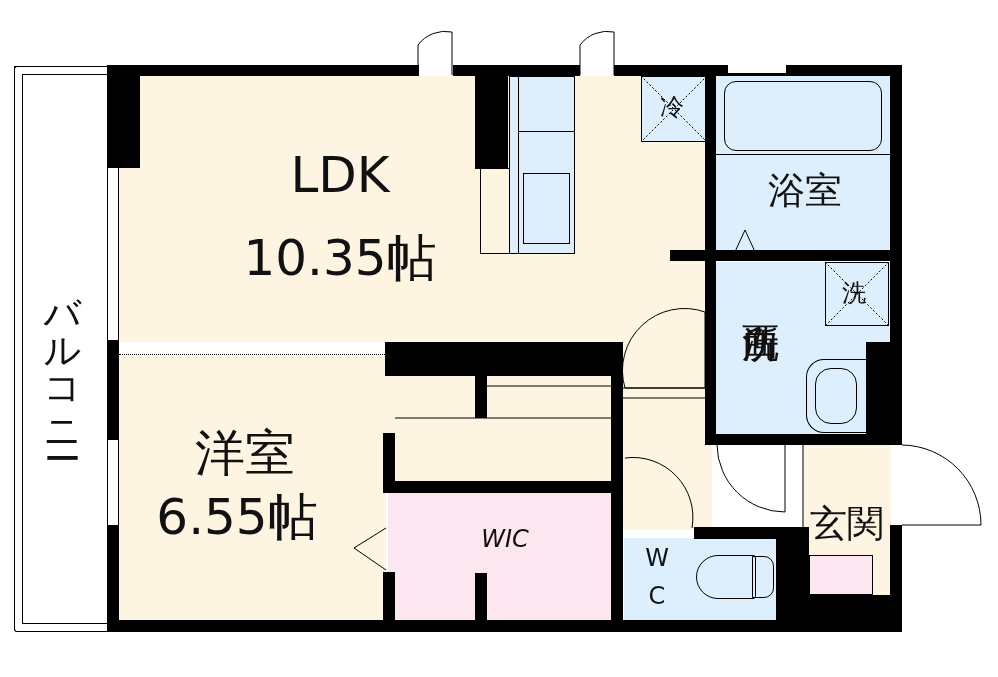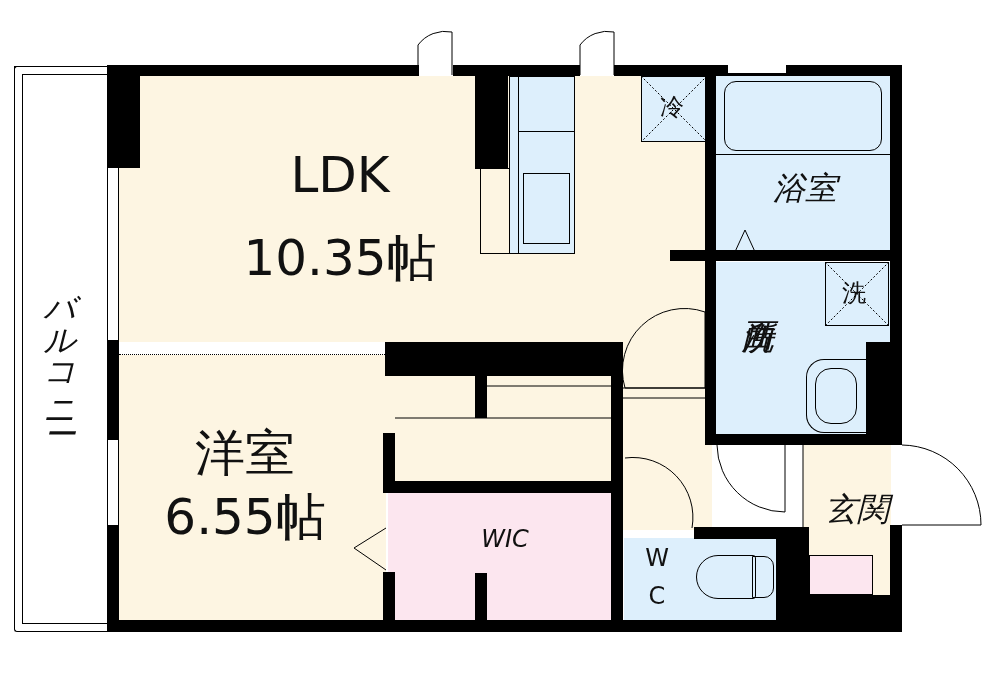--- a/index.html
+++ b/index.html
@@ -5,21 +5,21 @@
   html,body{margin:0;padding:0;background:#ffffff;}
   body{width:998px;height:677px;position:relative;overflow:hidden;font-family:"DejaVu Sans","Liberation Sans",sans-serif;}
   .abs{position:absolute;box-sizing:border-box;}
   .wall{position:absolute;background:#000;}
   .cream{background:#fdf5e2;}
   .blue{background:#ddeffc;}
   .pink{background:#fce6ef;}
   .win{position:absolute;background:#fff;}
   .lbl{position:absolute;color:#111;text-align:center;line-height:1;white-space:nowrap;}
   .lbl-big{font-size:50px;}
-  .lbl-mid{font-size:32px;font-style:italic;}
+  .lbl-mid{font-size:37px;}
   .lbl-sm{font-size:24px;}
   .vert{writing-mode:vertical-rl;text-orientation:upright;}
   svg.overlay{position:absolute;left:0;top:0;}
 </style>
 </head>
 <body>
 
 <div class="abs" style="left:14px;top:66px;width:96px;height:234px;border:1px solid #000;border-right:none;border-bottom:none;"></div>
 <div class="abs" style="left:14px;top:66px;width:96px;height:566px;border:1px solid #000;border-right:none;border-radius:3px 0 0 3px;"></div>
 <div class="abs" style="left:22px;top:74px;width:88px;height:550px;border:1px solid #000;border-right:none;"></div>
@@ -106,19 +106,19 @@
     <line x1="395" y1="418" x2="611" y2="418"></line>
     <line x1="623" y1="388" x2="705" y2="388"></line>
     <line x1="623" y1="398" x2="705" y2="398"></line>
     <line x1="803" y1="445" x2="803" y2="527"></line>
   </g>
 </svg>
 
 <div class="lbl lbl-big" style="left:265px;top:150px;width:150px;">LDK</div>
 <div class="lbl lbl-big" style="left:230px;top:218px;width:220px;margin-top:15px;">10.35帖</div>
 <div class="lbl lbl-big" style="left:165px;top:428px;width:160px;">洋室</div>
-<div class="lbl lbl-big" style="left:140px;top:492px;width:210px;">6.55帖</div>
+<div class="lbl lbl-big" style="left:132px;top:492px;width:210px;">6.55帖</div>
 <div class="lbl lbl-sm" style="left:460px;top:527px;width:90px;font-style:italic;">WIC</div>
 <div class="lbl lbl-mid" style="left:760px;top:172px;width:90px;">浴室</div>
 <div class="lbl lbl-mid vert" style="left:742px;top:296px;">洗面所</div>
-<div class="lbl lbl-mid" style="left:805px;top:493px;width:84px;text-align:right;">玄関</div>
+<div class="lbl lbl-mid" style="left:805px;top:505px;width:84px;">玄関</div>
 <div class="lbl lbl-sm" style="left:642px;top:546px;width:30px;">W</div>
 <div class="lbl lbl-sm" style="left:642px;top:584px;width:30px;">C</div>
 
 </body></html>

